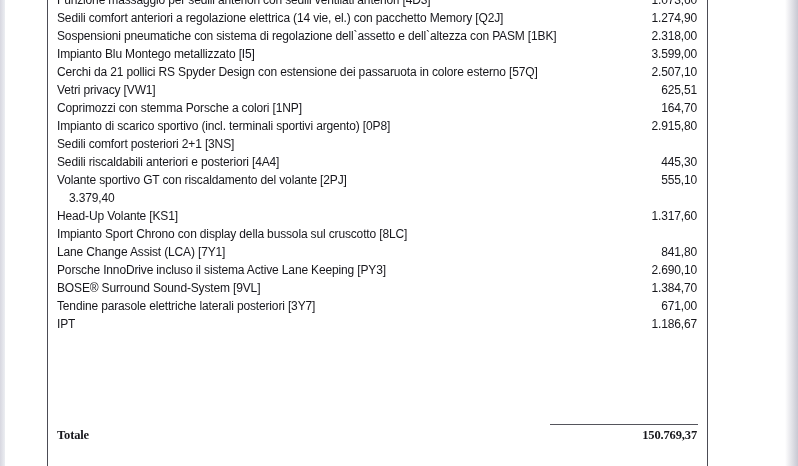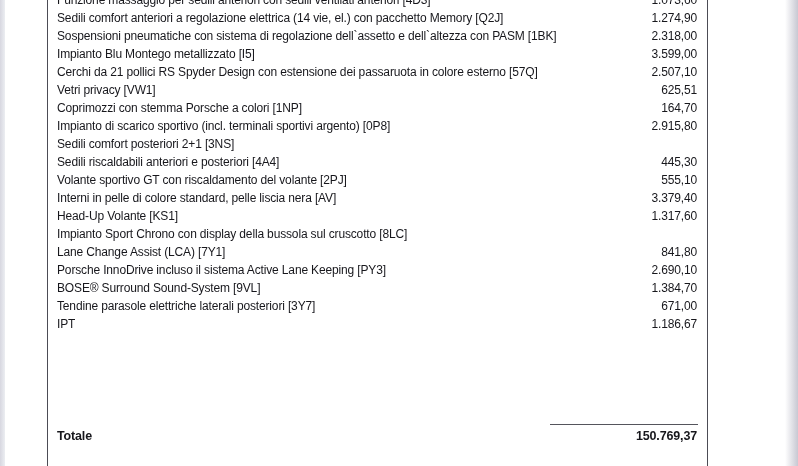--- a/index.html
+++ b/index.html
@@ -30,21 +30,21 @@
     font-size:12px;letter-spacing:-0.15px;white-space:nowrap;
   }
   .row .desc{overflow:hidden;}
   .row .price{text-align:right;flex:0 0 auto;padding-left:12px;}
   
   .total-rule{position:absolute;left:550px;top:424px;width:148px;height:1px;background:#55555c;}
   .total-row{
     position:absolute;left:48px;top:427px;width:659px;height:17px;
     display:flex;align-items:center;justify-content:space-between;
     box-sizing:border-box;padding:0 10px 0 9px;
-    font-size:12.5px;font-weight:bold;letter-spacing:-0.15px;
+    font-size:12.5px;font-weight:bold;letter-spacing:-0.15px;font-family:Liberation Serif, serif;
   }
 </style>
 </head>
 <body>
 
 <div class="page-edge-left"></div>
 <div class="page-edge-right"></div>
 
 <div class="v-border left"></div>
 <div class="v-border right"></div>
@@ -88,21 +88,20 @@
     </div>
     <div class="row">
       <span class="desc">Sedili riscaldabili anteriori e posteriori [4A4]</span>
       <span class="price">445,30</span>
     </div>
     <div class="row">
       <span class="desc">Volante sportivo GT con riscaldamento del volante [2PJ]</span>
       <span class="price">555,10</span>
     </div>
     <div class="row">
-      <span class="desc">Interni in pelle di colore standard, pelle liscia nera [AV]</span>
       <span class="price">3.379,40</span>
     </div>
     <div class="row">
       <span class="desc">Head-Up Volante [KS1]</span>
       <span class="price">1.317,60</span>
     </div>
     <div class="row">
       <span class="desc">Impianto Sport Chrono con display della bussola sul cruscotto [8LC]</span>
       <span class="price"></span>
     </div>

